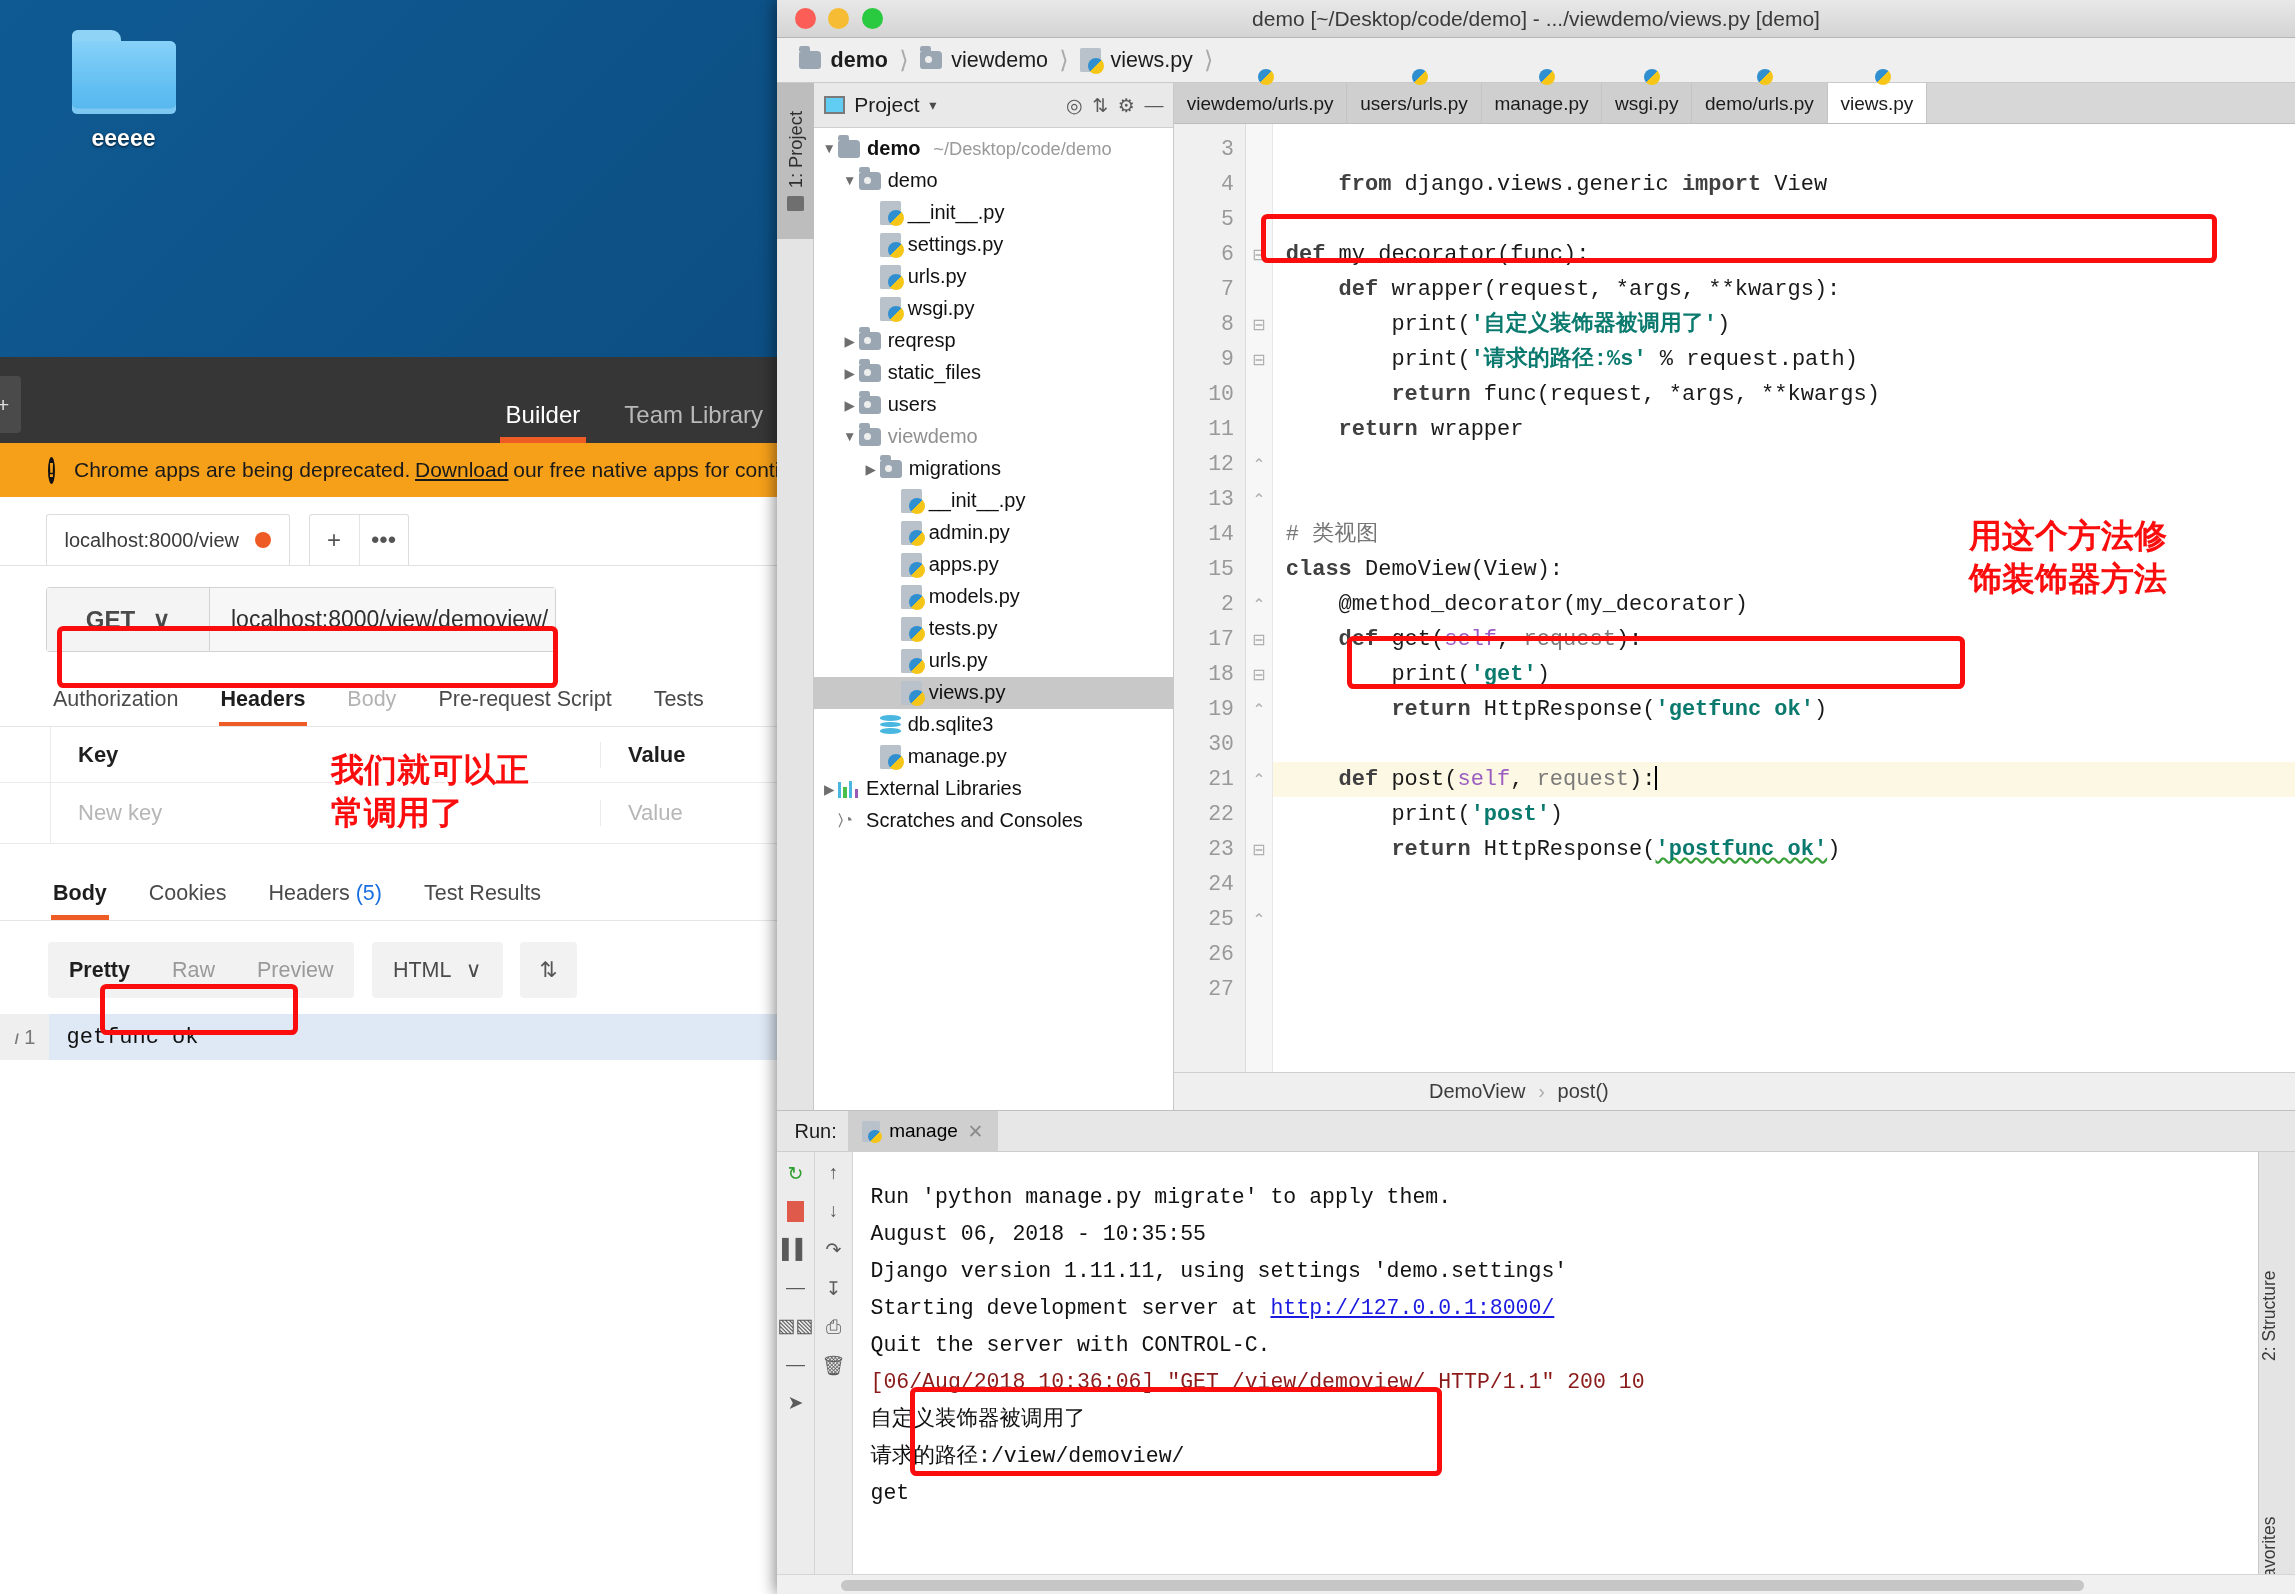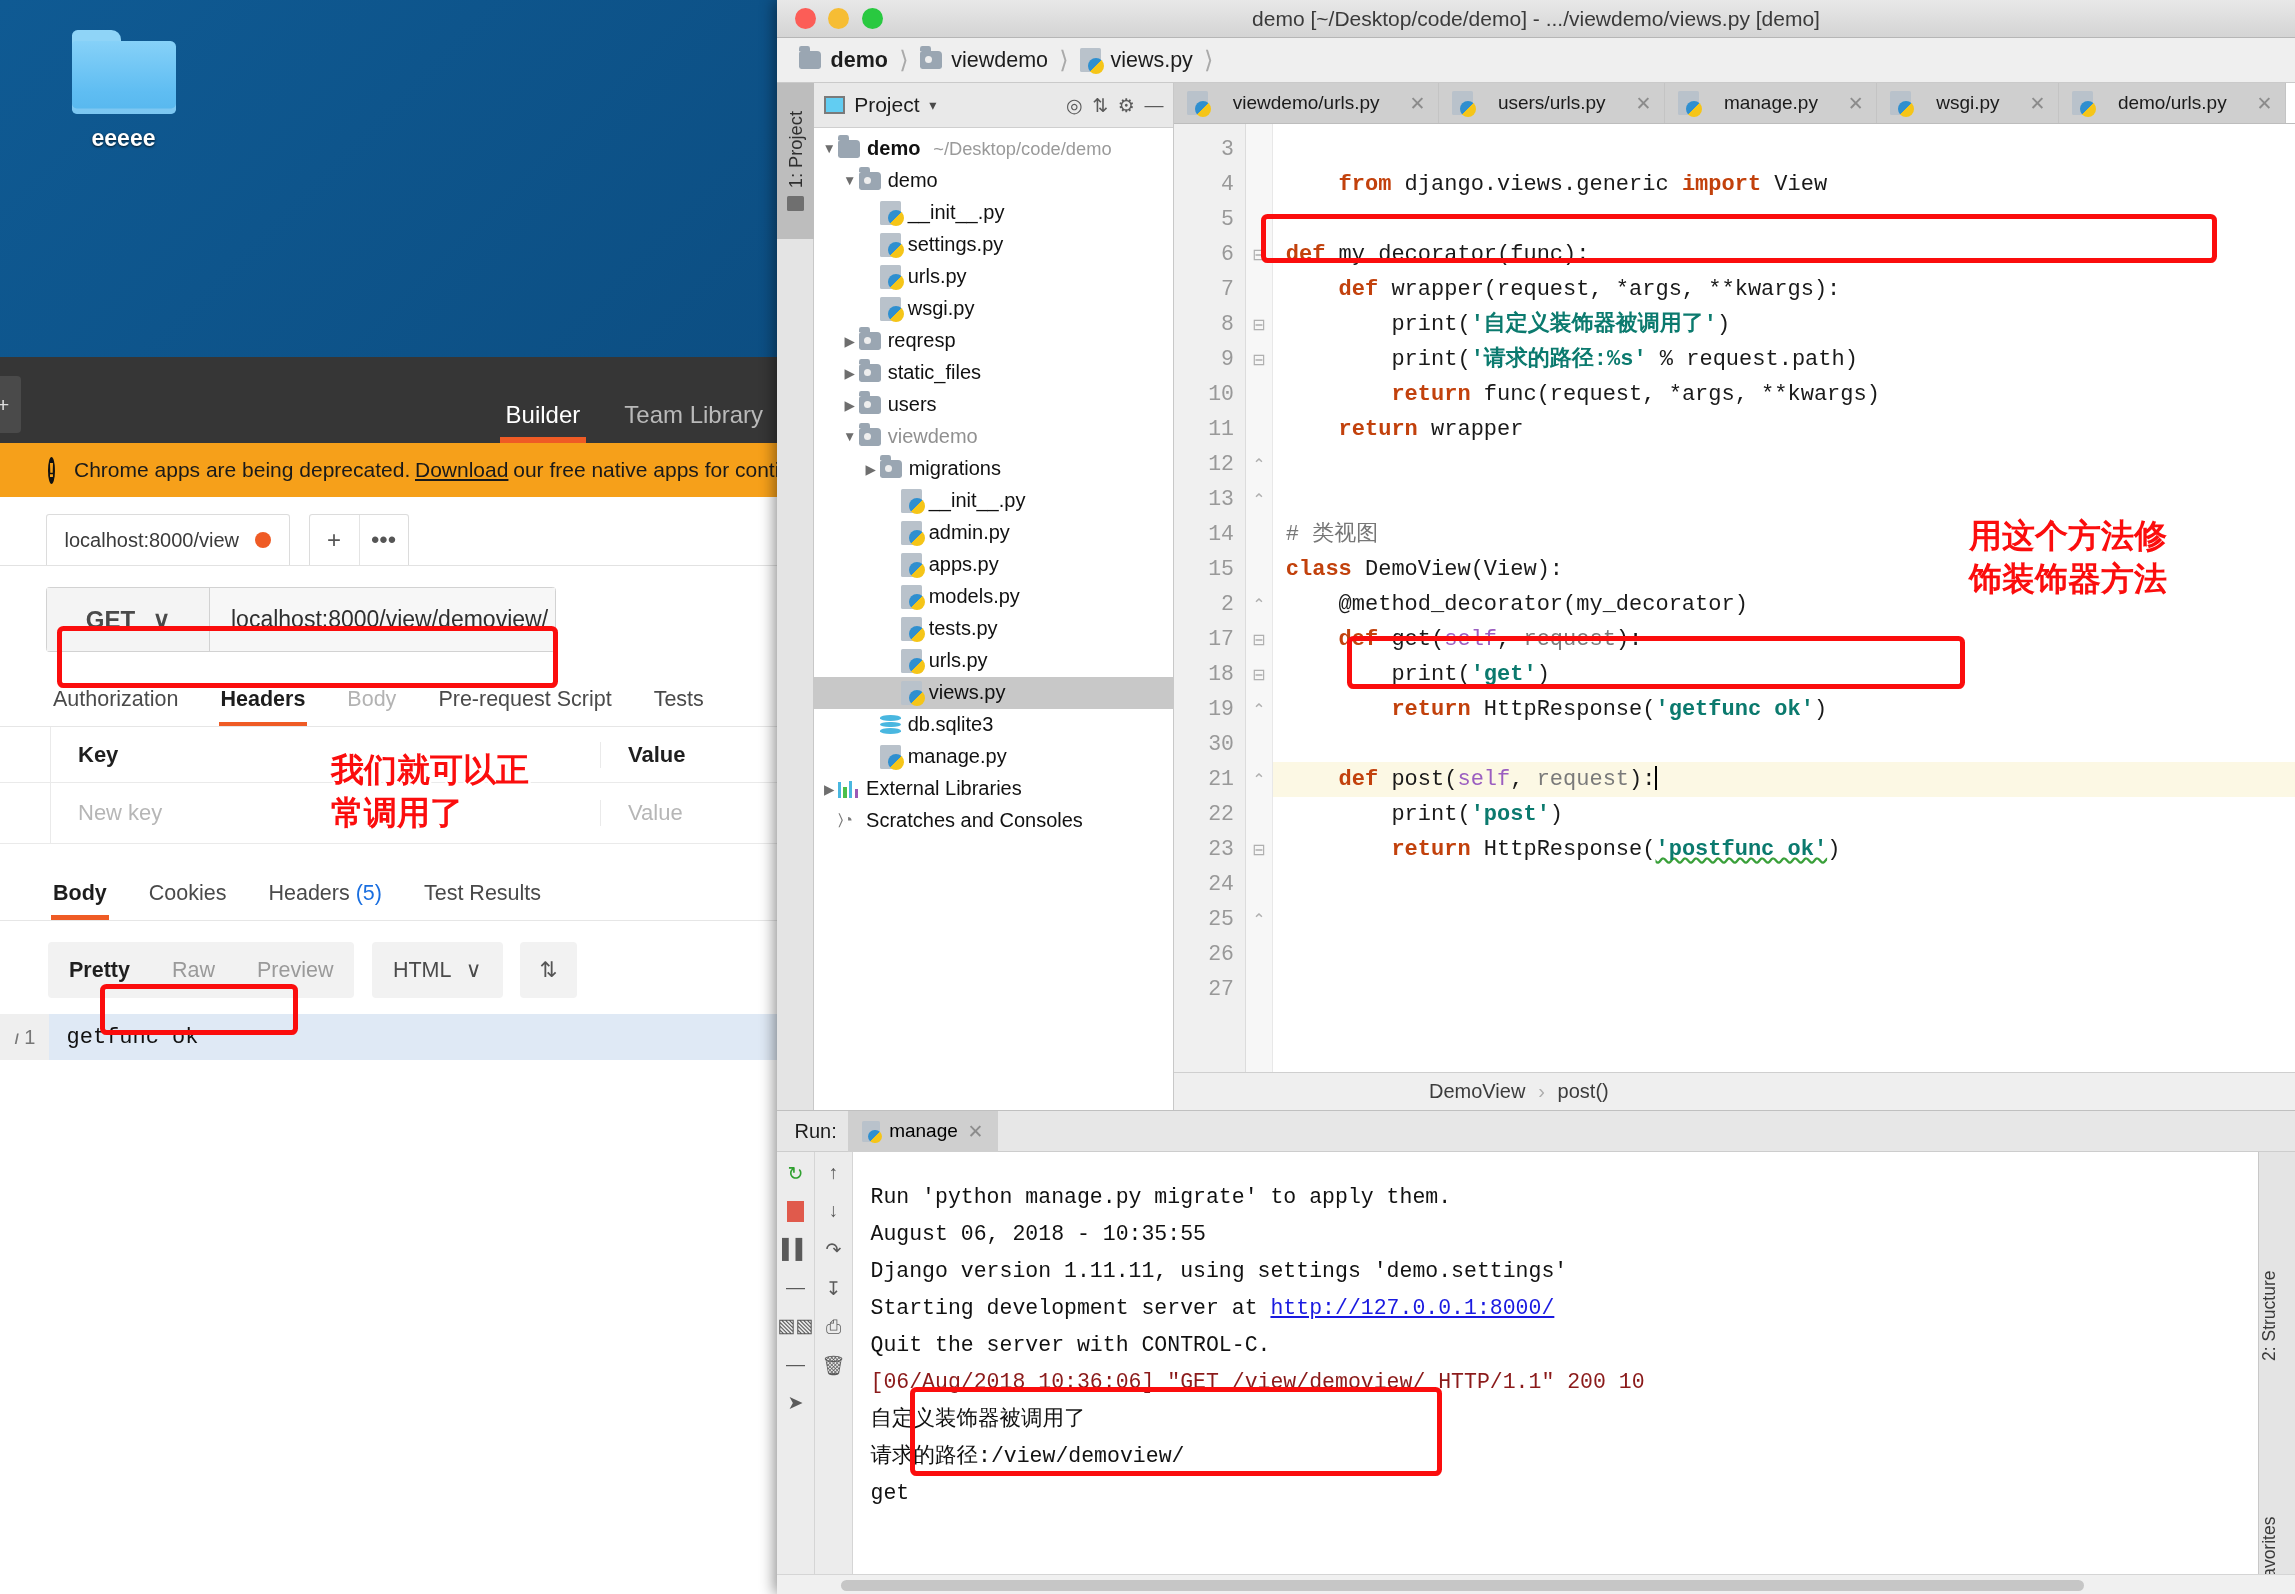--- a/index.html
+++ b/index.html
@@ -153,35 +153,35 @@
   .tnode .path { margin-left: 12.8px; color: #9a9a9a; font-size: 18.3px; }
   .tnode.dim .nm { color: #909090; }
   .ic-db { width: 21px; height: 19px; position: relative; }
   .ic-db i { position:absolute; left:0; width:21px; height:5.6px; background:#49b7e0; border-radius:50%; display:block; }
   .ic-lib { width: 21px; height: 19px; display:flex; gap:2.4px; align-items:flex-end; }
   .ic-lib s { display:block; width:3.2px; background:#49b7e0; text-decoration:none; }
   .ic-scr { width: 21px; height: 19px; position: relative; color:#7a7a7a; font-size:16px; }
 
   .pc-editorcol { flex: 1; display: flex; flex-direction: column; background: #fff; min-width: 0; }
   .pc-edtabs { height: 41px; background: #d7d7d7; display: flex; align-items: stretch; border-bottom: 0.8px solid #bdbdbd; }
-  .edtab { display: flex; align-items: center; gap: 25px; padding: 0 12.8px; font-size: 19px; color: #1b1b1b;
-    border-right: 0.8px solid #c4c4c4; background: #cfcfcf; white-space: nowrap; }
+  .edtab { display: flex; align-items: center; gap: 10px; padding: 0 12.8px; font-size: 19px; color: #1b1b1b;
+    border-right: 0.8px solid #c4c4c4; background: #cfcfcf; white-space: nowrap; flex-direction: column; }
   .edtab.active { background: #fff; }
   .edtab .x { color: #8c8c8c; font-size: 19px; margin-left: 4.8px; }
 
   .code-area { flex: 1; display: flex; position: relative; background: #fff; overflow: hidden; }
   .gutter { width: 72px; background: #f0f0f0; border-right: 0.8px solid #dcdcdc; padding-top: 8px; text-align: right; }
   .gutter div { height: 35px; line-height: 35px; padding-right: 11px; font-family: "Liberation Mono", monospace; font-size: 21.5px; color: #999; }
   .foldcol { width: 27px; background: #f7f7f7; border-right: 0.8px solid #e8e8e8; padding-top: 8px; }
   .foldcol div { height: 35px; line-height: 35px; text-align: center; font-size: 16px; color: #b0b0b0; }
   .codelines { flex: 1; padding-top: 8px; position: relative; min-width: 0; }
   .cl { height: 35px; line-height: 35px; font-family: "Liberation Mono", monospace; font-size: 22px;
        color: #1a1a1a; white-space: pre; padding-left: 12.8px; }
   .cl.hl { background: #fcf8e4; }
-  .kw { color: #c2410c; font-weight: bold; }
+  .kw { color: #404040; font-weight: bold; }
   .st { color: #0b7a6e; font-weight: bold; }
   .cm { color: #777; }
   .slf { color: #9b5ec0; }
   .prm { color: #7a7a7a; }
   .caret { display:inline-block; width:1.6px; height:24px; background:#000; vertical-align:-4.8px; }
   .squig { text-decoration: underline wavy #3aa03a; text-decoration-skip-ink: none; }
 
   .pc-crumb2 { height: 38px; background: #efefef; border-top: 0.8px solid #cfcfcf; display: flex; align-items: center; padding-left: 255px; gap: 12.8px; font-size: 20px; color: #3c3c3c; }
   .pc-crumb2 .sep { color: #adadad; }
 

